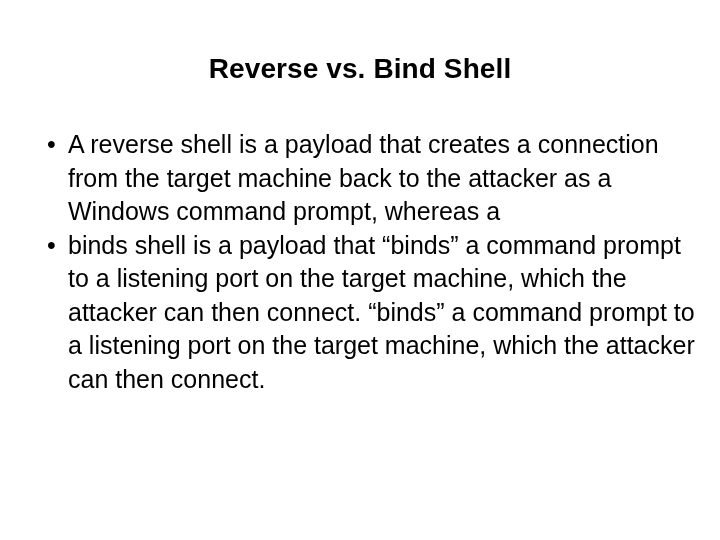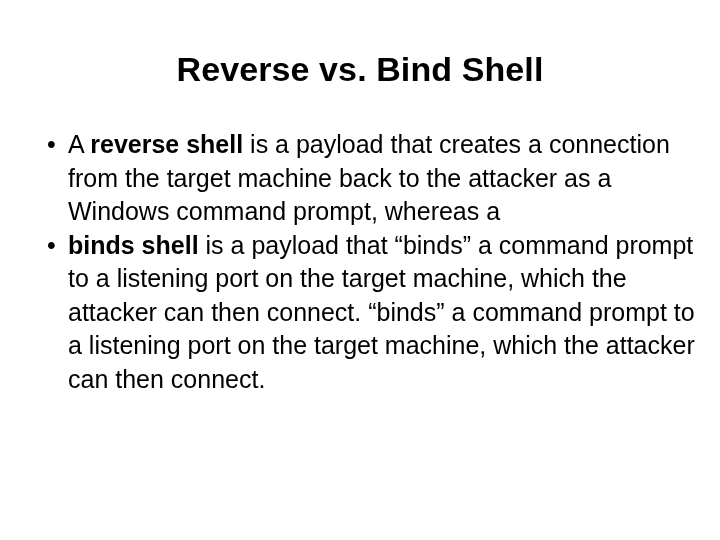--- a/index.html
+++ b/index.html
@@ -22,21 +22,21 @@
     background: #ffffff;
     box-sizing: border-box;
   }
 
   .slide-title {
     position: absolute;
     left: 0;
     top: 48px;
     width: 720px;
     text-align: center;
-    font-size: 34px;
+    font-size: 28px;
     font-weight: bold;
     line-height: 42px;
     letter-spacing: 0.1px;
     color: #000000;
     white-space: nowrap;
   }
 
   .body-area {
     position: absolute;
     left: 36px;
@@ -66,21 +66,21 @@
     font-size: 25px;
     line-height: 33.5px;
     color: #000000;
   }
 
   .bullet-text {
     display: block;
   }
 
   .strong {
-    font-weight: bold;
+    font-weight: normal;
     text-align: center;
   }
 </style>
 </head>
 <body>
 
 <div class="slide">
 
   <div class="slide-title">Reverse vs. Bind Shell</div>
 

